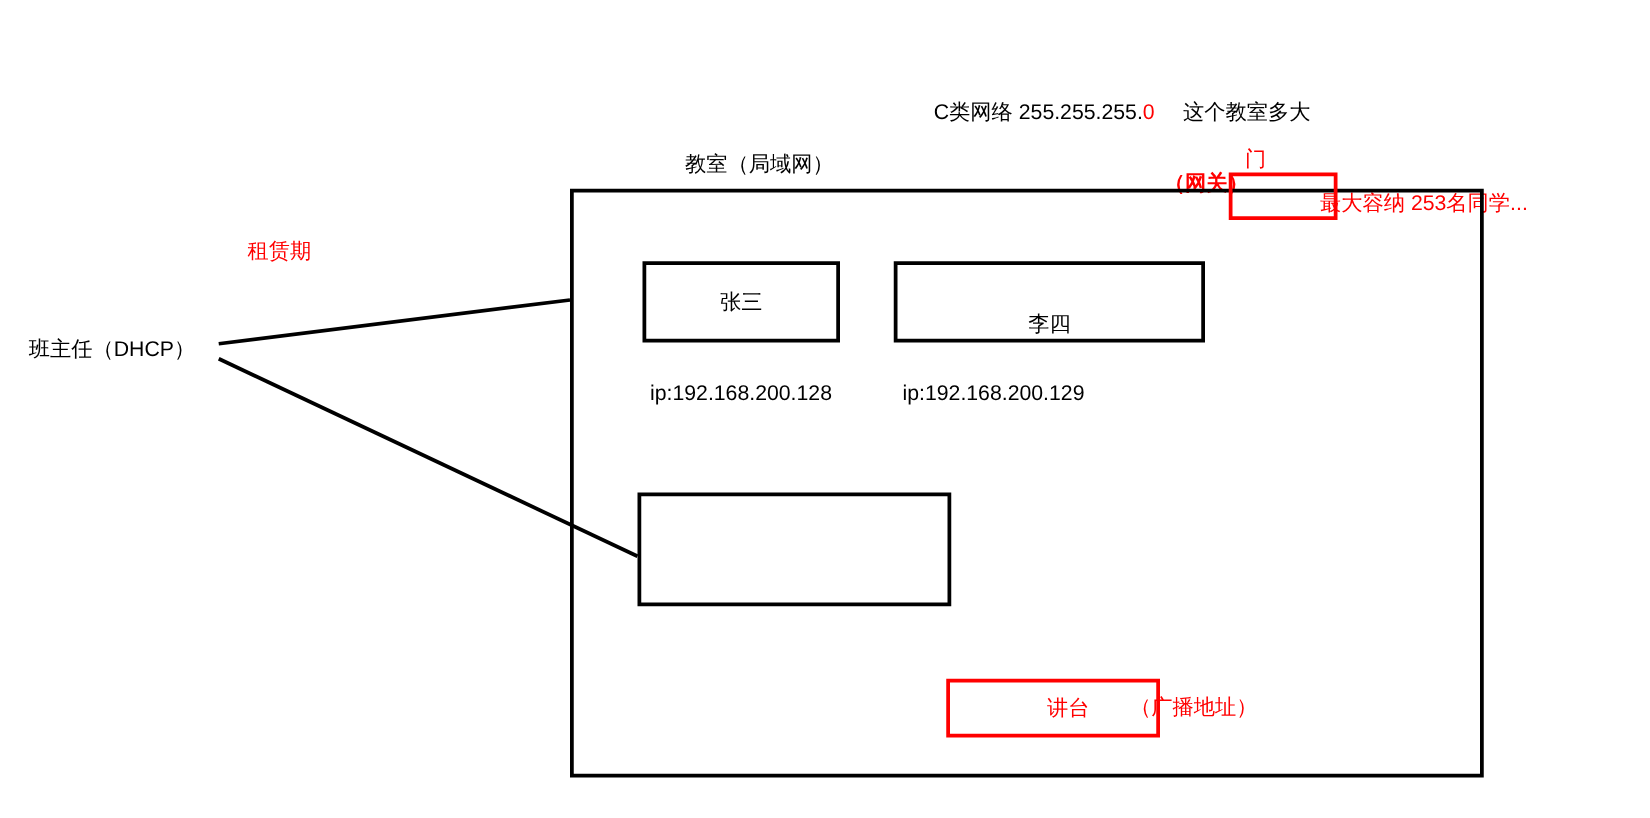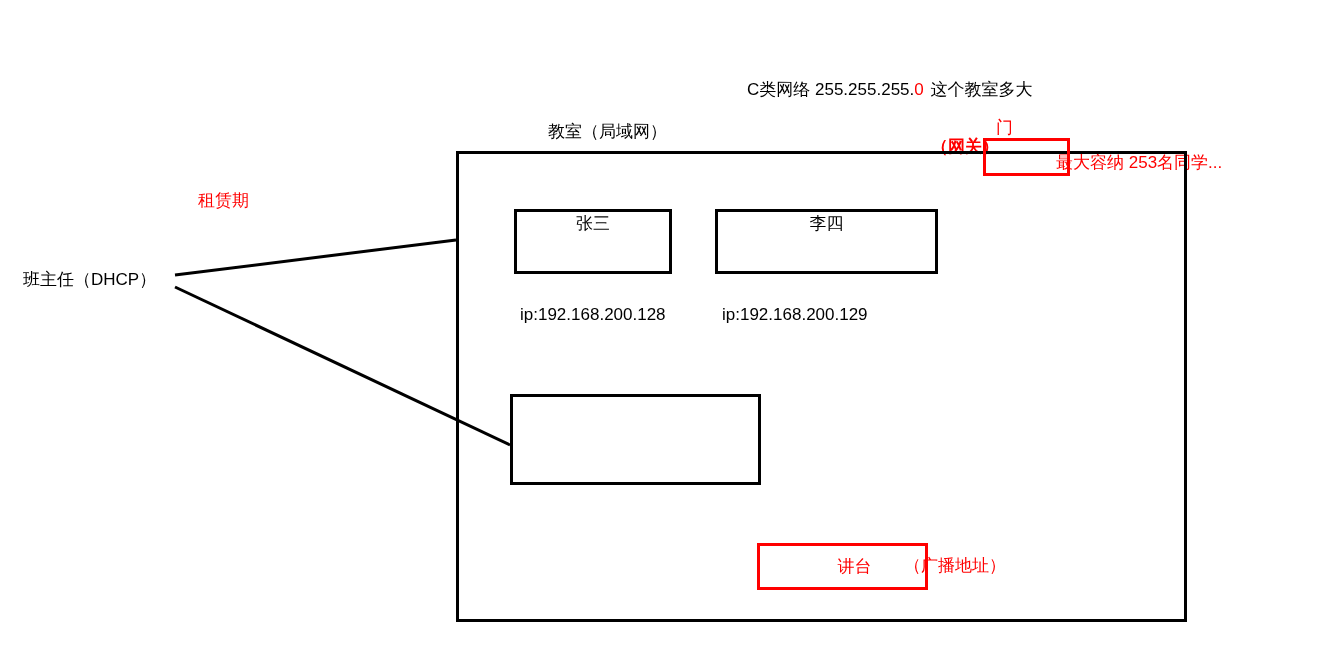--- a/index.html
+++ b/index.html
@@ -16,45 +16,45 @@
     .red { color: #ff0000; }
     .box-black { border: 3px solid #000; }
     .box-red { border: 3px solid #ff0000; }
     svg.lines { position: absolute; top: 0; left: 0; pointer-events: none; }
   </style>
 </head>
 <body>
 
 <div class="abs" style="left:747px; top:78px;">
   <span>C类网络 255.255.255.</span><span class="red">0</span>
-  <span style="margin-left:2px;">这个教室多大</span>
+  <span style="margin-left:18px;">这个教室多大</span>
 </div>
 
 <div class="abs red" style="left:996px; top:116px;">门</div>
 
 <div class="abs red" style="left:1056px; top:120px;margin-top:31px;">最大容纳 253名同学...</div>
 
 <div class="abs" style="left:548px; top:120px;">教室（局域网）</div>
 
 <div class="abs red" style="left:931px; top:135px;font-weight:bold;">（网关）</div>
 
 <div class="abs red" style="left:198px; top:189px;">租赁期</div>
 
 <div class="abs" style="left:23px; top:268px;">班主任（DHCP）</div>
 
 <div class="abs box-black" style="left:456px; top:151px; width:731px; height:471px;"></div>
 
 <div class="abs box-red" style="left:983px; top:138px; width:87px; height:38px;"></div>
 
-<div class="abs box-black" style="left:514px; top:209px; width:158px; height:65px; display:flex; justify-content:center;">
+<div class="abs box-black" style="left:514px; top:209px; width:158px; height:65px; display:flex; align-items:center; justify-content:center;">
   <span>张三</span>
 </div>
 <div class="abs" style="left:520px; top:305px;">ip:192.168.200.128</div>
 
-<div class="abs box-black" style="left:715px; top:209px; width:223px; height:65px; display:flex; align-items:flex-start; justify-content:center;">
+<div class="abs box-black" style="left:715px; top:209px; width:249px; height:65px; display:flex; align-items:flex-end; justify-content:center;">
   <span>李四</span>
 </div>
 <div class="abs" style="left:722px; top:305px;">ip:192.168.200.129</div>
 
 <div class="abs box-black" style="left:510px; top:394px; width:251px; height:91px;"></div>
 
 <div class="abs box-red" style="left:757px; top:543px; width:171px; height:47px; display:flex; align-items:center; justify-content:center;padding-left:24px;">
   <span class="red">讲台</span>
 </div>
 

